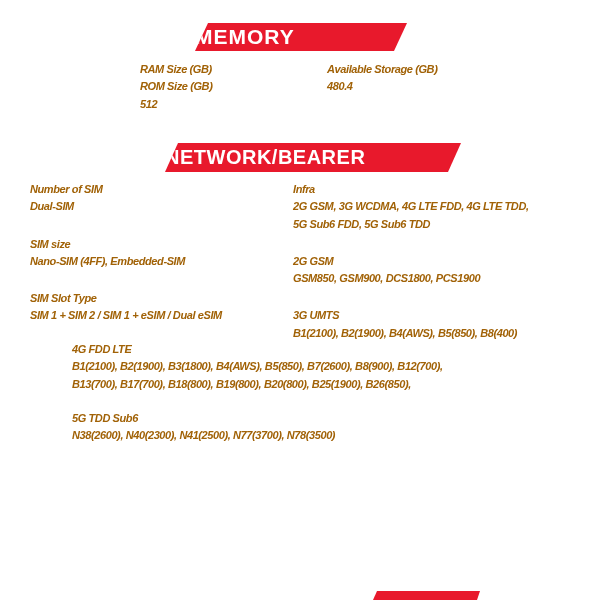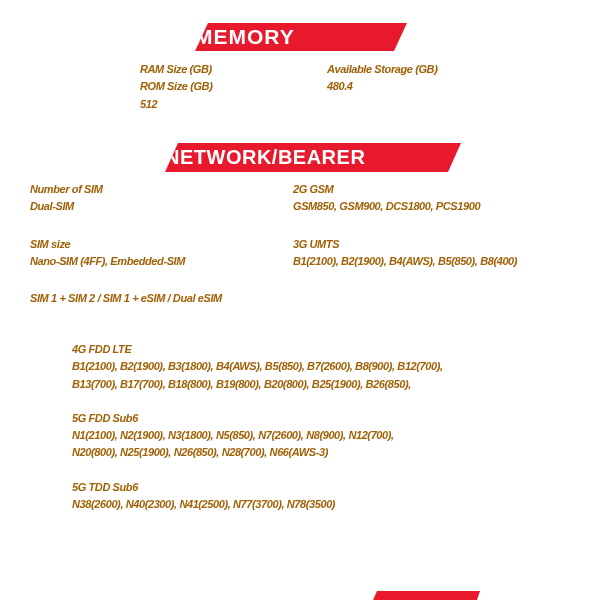--- a/index.html
+++ b/index.html
@@ -57,47 +57,48 @@
   <div class="txt net-left">
     <div class="group">
       <div>Number of SIM</div>
       <div>Dual-SIM</div>
     </div>
     <div class="group">
       <div>SIM size</div>
       <div>Nano-SIM (4FF), Embedded-SIM</div>
     </div>
     <div class="group">
+      <div>SIM Slot Type</div>
       <div>SIM 1 + SIM 2 / SIM 1 + eSIM / Dual eSIM</div>
     </div>
   </div>
 
   <div class="txt net-right">
+    <div class="group">
+      <div>Infra</div>
+      <div>2G GSM, 3G WCDMA, 4G LTE FDD, 4G LTE TDD,</div>
+      <div>5G Sub6 FDD, 5G Sub6 TDD</div>
+    </div>
     <div class="group">
       <div>2G GSM</div>
       <div>GSM850, GSM900, DCS1800, PCS1900</div>
     </div>
     <div class="group">
       <div>3G UMTS</div>
       <div>B1(2100), B2(1900), B4(AWS), B5(850), B8(400)</div>
     </div>
   </div>
 
   <div class="txt bands">
     <div class="bgroup">
       <div>4G FDD LTE</div>
       <div>B1(2100), B2(1900), B3(1800), B4(AWS), B5(850), B7(2600), B8(900), B12(700),</div>
       <div>B13(700), B17(700), B18(800), B19(800), B20(800), B25(1900), B26(850),</div>
     </div>
     <div class="bgroup">
-      <div>5G FDD Sub6</div>
-      <div>N1(2100), N2(1900), N3(1800), N5(850), N7(2600), N8(900), N12(700),</div>
-      <div>N20(800), N25(1900), N26(850), N28(700), N66(AWS-3)</div>
-    </div>
-    <div class="bgroup">
       <div>5G TDD Sub6</div>
       <div>N38(2600), N40(2300), N41(2500), N77(3700), N78(3500)</div>
     </div>
   </div>
 
   <div class="sliver"></div>
 
 </div>
 
 </body></html>

